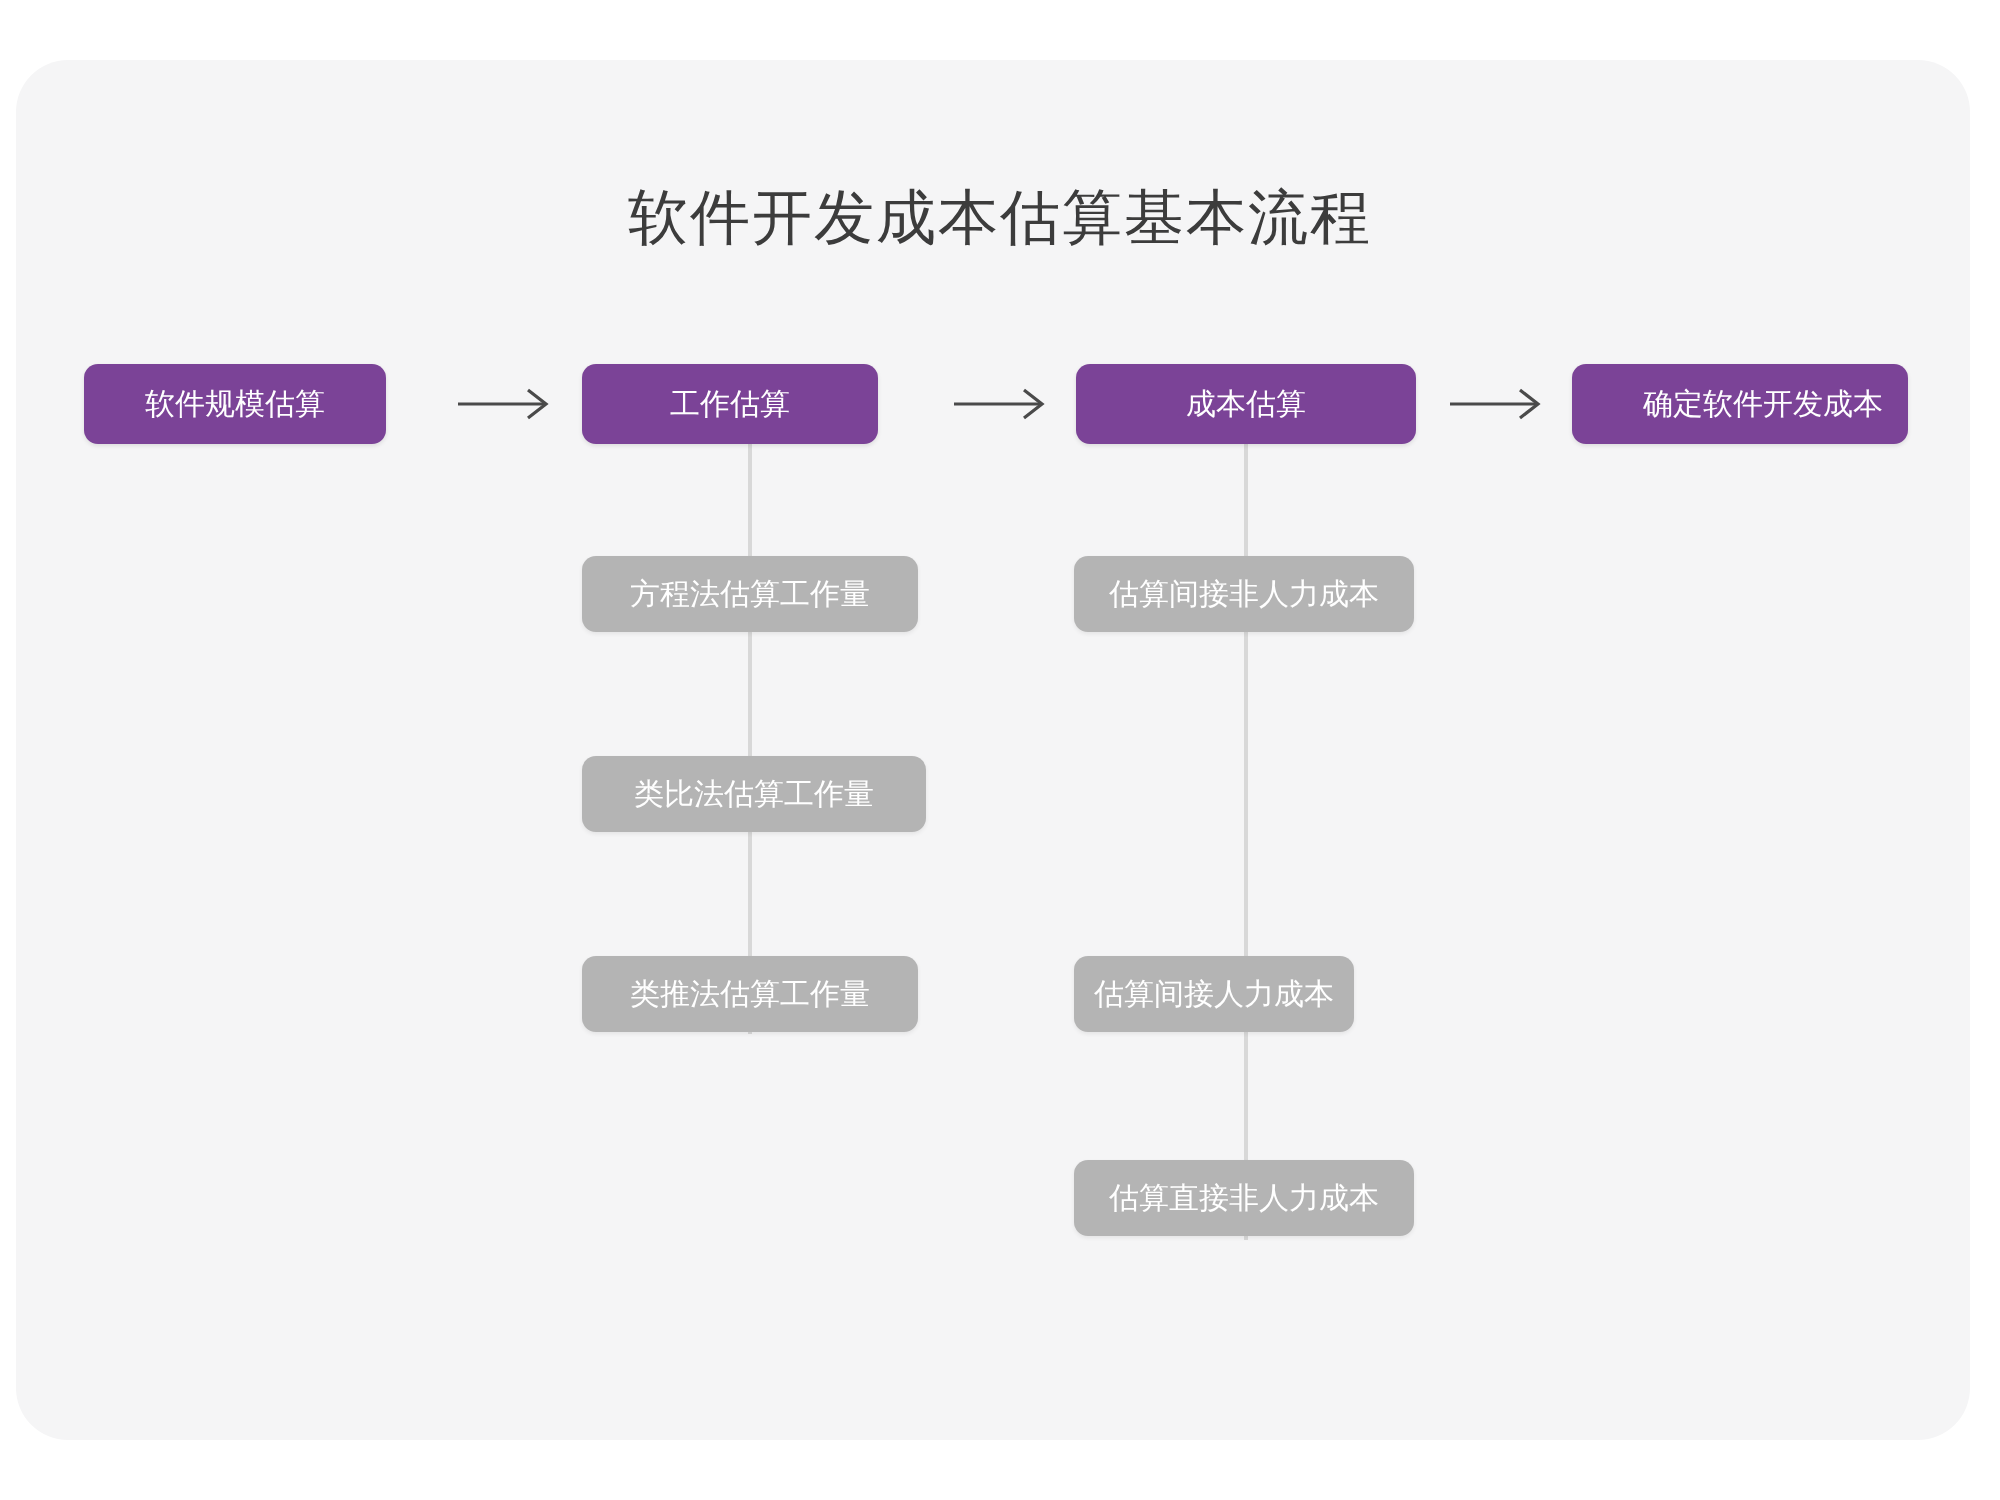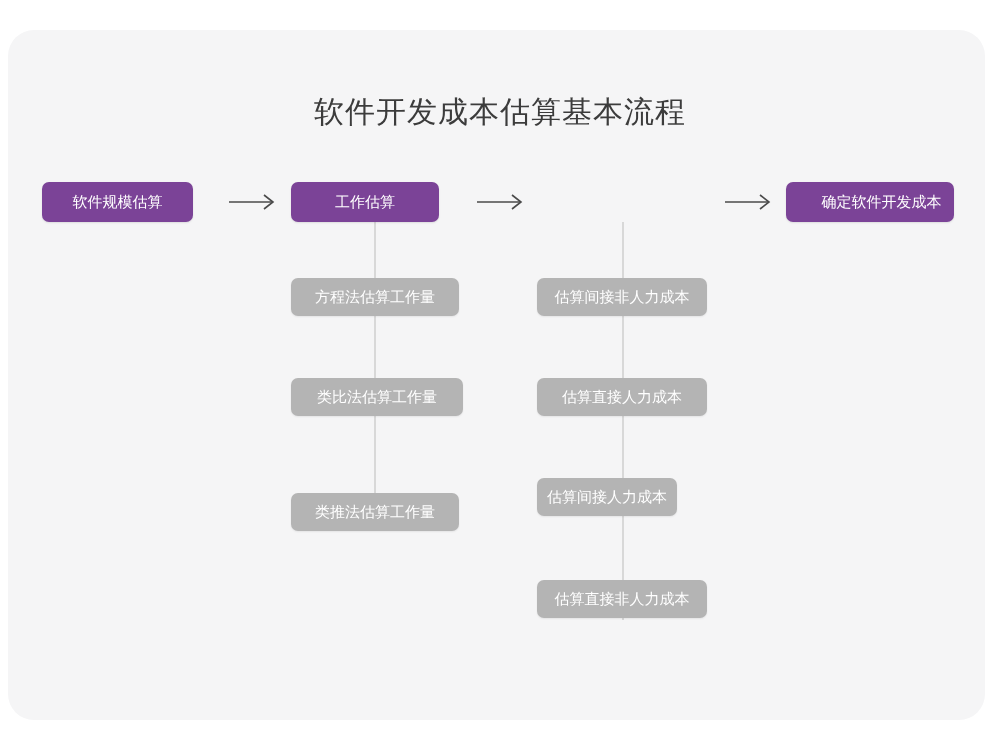--- a/index.html
+++ b/index.html
@@ -10,20 +10,21 @@
     background: #ffffff;
     font-family: "Liberation Sans", "DejaVu Sans", sans-serif;
   }
 
   #canvas {
     position: relative;
     width: 1000px;
     height: 750px;
     overflow: hidden;
     background: #ffffff;
+    font-family: Liberation Mono, monospace;
   }
 
   
   #card {
     position: absolute;
     left: 8px;
     top: 30px;
     width: 977px;
     height: 690px;
     background: #f5f5f6;
@@ -119,39 +120,39 @@
       <polyline points="36,2 45,9 36,16" fill="none" stroke="#4a4a4a" stroke-width="1.6"></polyline>
     </svg>
   </div>
 
   <div class="node primary" style="left:42px; top:182px; width:151px;">
     <span>软件规模估算</span>
   </div>
   <div class="node primary" style="left:291px; top:182px; width:148px;">
     <span>工作估算</span>
   </div>
+  <div class="node primary" style="left:538px; top:182px; width:170px;">
+    <span>成本估算</span>
+  </div>
   <div class="node primary" style="left:786px; top:182px; width:168px;padding-left:23px;">
     <span>确定软件开发成本</span>
   </div>
 
   <div class="node secondary" style="left:291px; top:278px; width:168px;">
     <span>方程法估算工作量</span>
   </div>
   <div class="node secondary" style="left:291px; top:378px; width:172px;">
     <span>类比法估算工作量</span>
   </div>
-  <div class="node secondary" style="left:291px; top:478px; width:168px;margin-top:15px;">
+  <div class="node secondary" style="left:291px; top:478px; width:168px;">
     <span>类推法估算工作量</span>
   </div>
 
   <div class="node secondary" style="left:537px; top:278px; width:170px;">
     <span>估算间接非人力成本</span>
-  </div>
-  <div class="node secondary" style="left:537px; top:378px; width:170px;">
-    <span>估算直接人力成本</span>
   </div>
   <div class="node secondary" style="left:537px; top:478px; width:140px;">
     <span>估算间接人力成本</span>
   </div>
   <div class="node secondary" style="left:537px; top:580px; width:170px;">
     <span>估算直接非人力成本</span>
   </div>
 
 </div>
 

